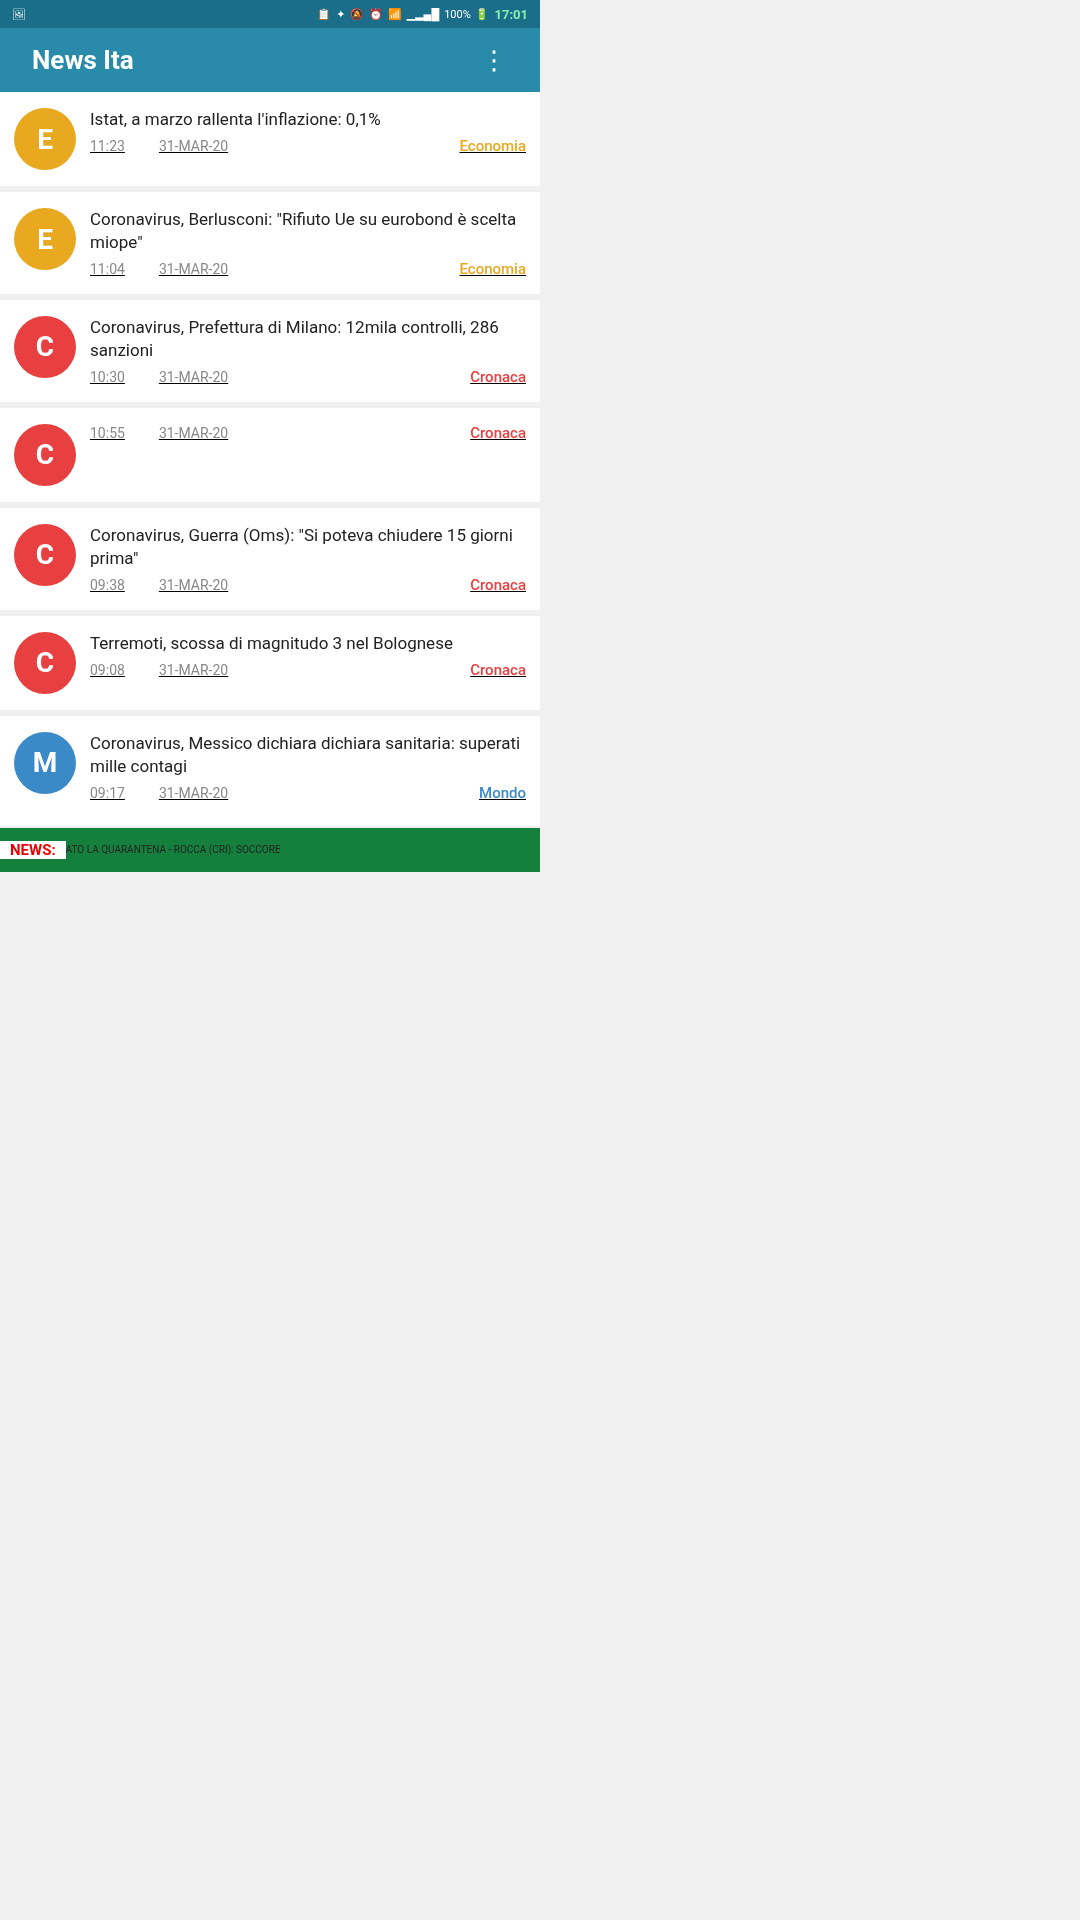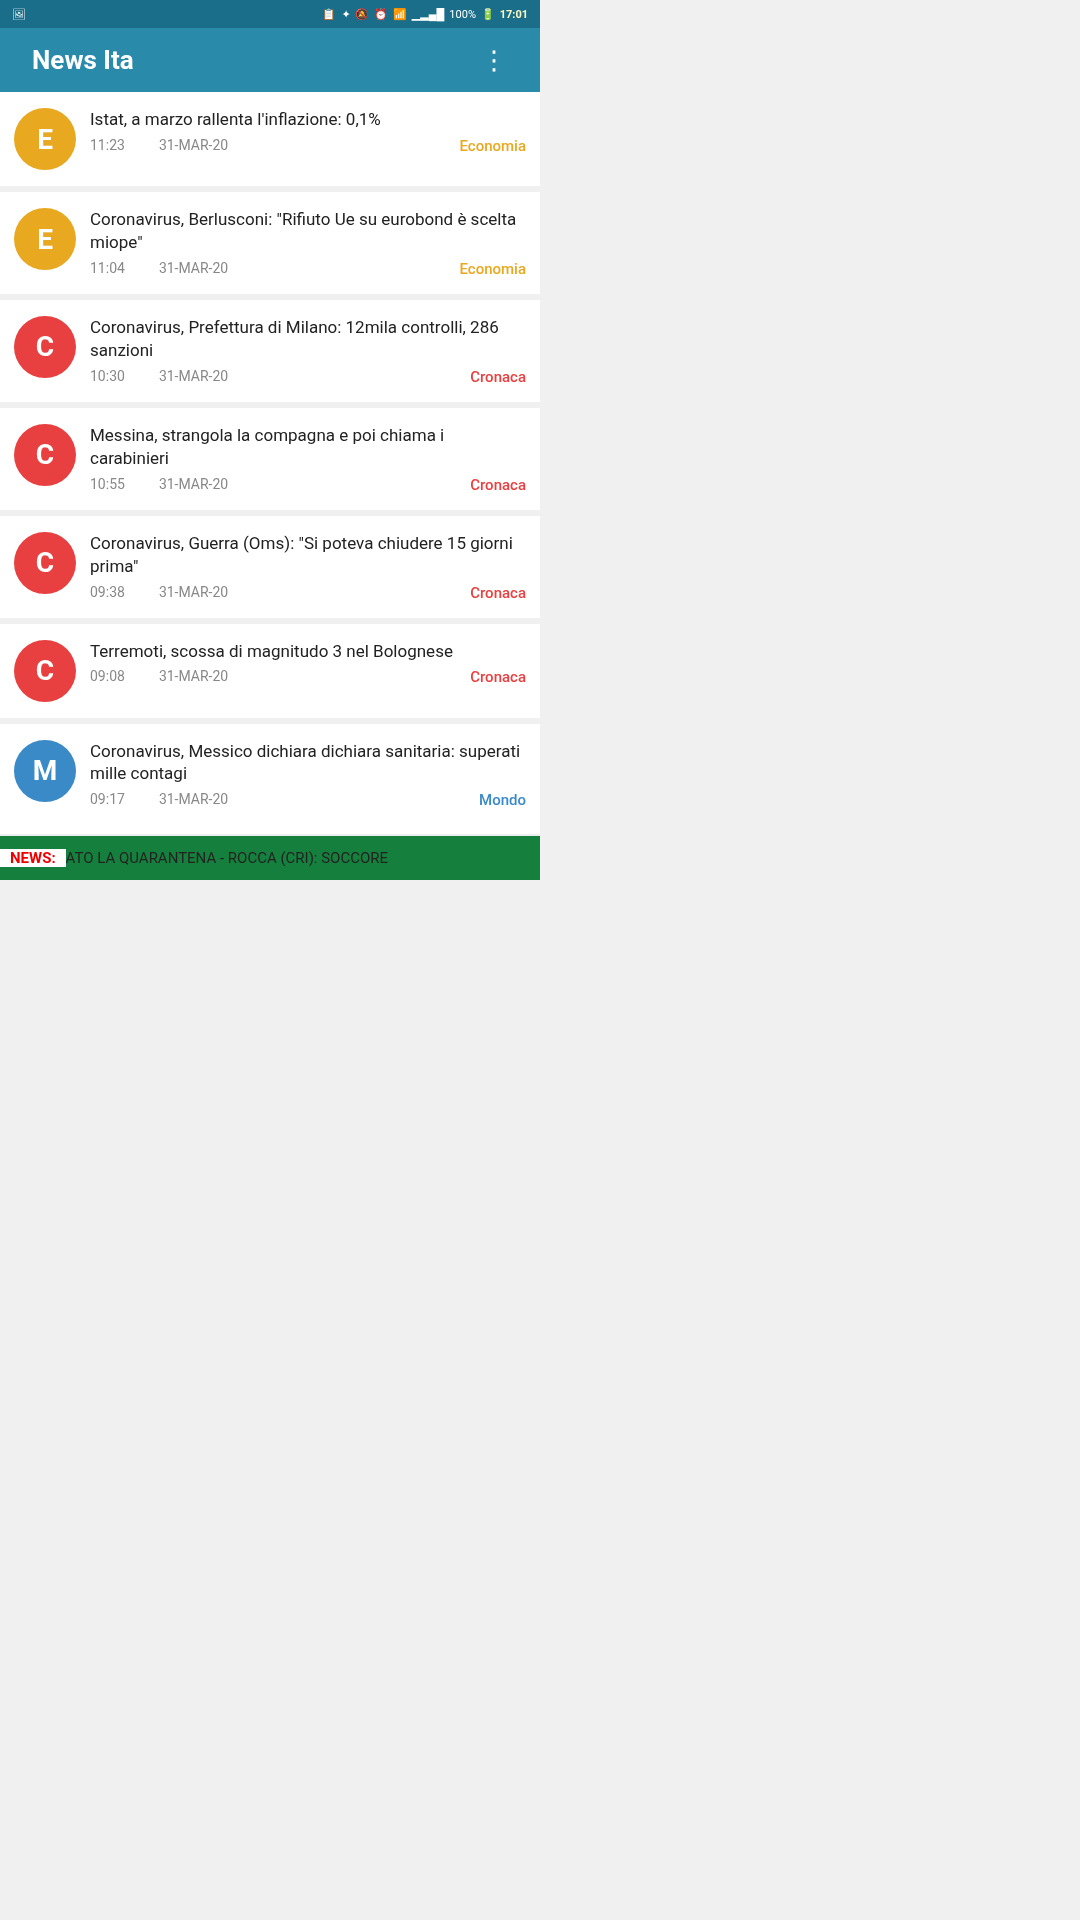--- a/index.html
+++ b/index.html
@@ -32,22 +32,22 @@
     .status-icons {
       display: flex;
       align-items: center;
       gap: 5px;
     }
     .status-icon {
       color: #fff;
       font-size: 11px;
     }
     .status-time {
-      color: #fef9c3;
-      font-size: 11px;
+      color: #86efac;
+      font-size: 13px;
       font-weight: bold;
       text-align: right;
     }
 
     
     .app-bar {
       background: #2a8aaa;
       height: 64px;
       display: flex;
       align-items: center;
@@ -106,21 +106,23 @@
 
     .news-title {
       font-size: 17px;
       color: #222;
       line-height: 1.35;
       margin-bottom: 6px;
     }
 
     .news-meta {
       display: flex;
+      align-items: center;
       gap: 12px;
+      text-decoration: underline;
     }
 
     .news-time {
       color: #888;
       font-size: 14px;
     }
 
     .news-date {
       color: #888;
       font-size: 14px;
@@ -168,21 +170,21 @@
       font-size: 15px;
       font-weight: bold;
       padding: 0 10px;
       white-space: nowrap;
       z-index: 2;
       flex-shrink: 0;
     }
 
     .ticker-content {
       color: #222;
-      font-size: 15px;
+      font-size: 10px;
       white-space: nowrap;
       overflow: hidden;
       text-overflow: ellipsis;
     }
   </style>
 </head>
 <body>
 
 <div class="status-bar">
   <div class="status-bar-left">
@@ -236,21 +238,20 @@
       <div class="news-meta">
         <span class="news-time">10:30</span>
         <span class="news-date">31-MAR-20</span>
         <span class="news-category cat-cronaca">Cronaca</span>
       </div>
     </div>
   </div>
     <div class="news-item">
     <div class="avatar avatar-red">C</div>
     <div class="news-content">
-      <div class="news-title">Messina, strangola la compagna e poi chiama i carabinieri</div>
       <div class="news-meta">
         <span class="news-time">10:55</span>
         <span class="news-date">31-MAR-20</span>
         <span class="news-category cat-cronaca">Cronaca</span>
       </div>
     </div>
   </div>
     <div class="news-item">
     <div class="avatar avatar-red">C</div>
     <div class="news-content">

